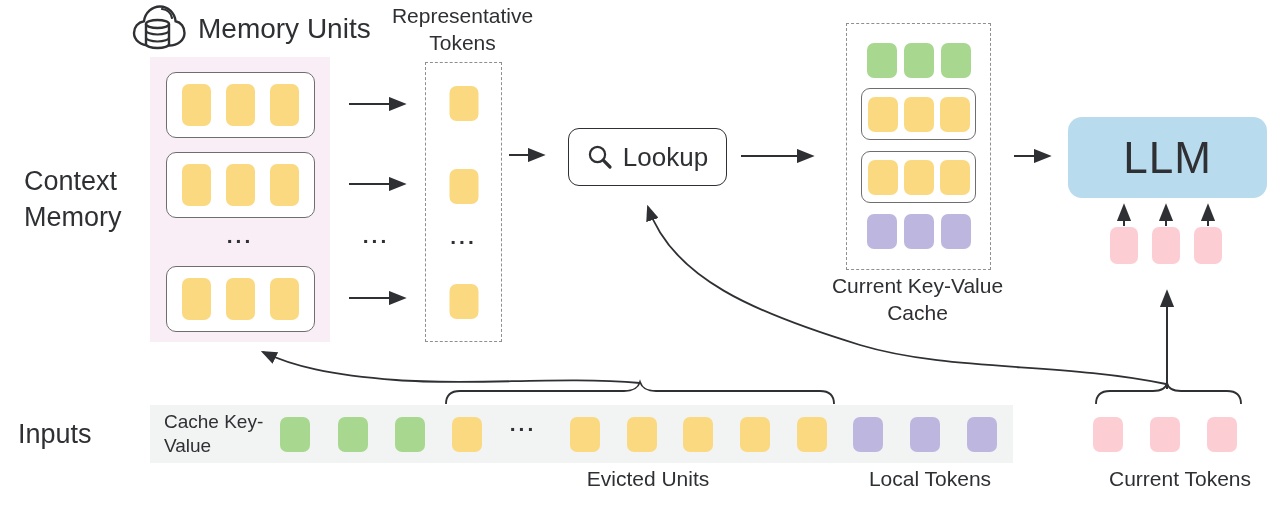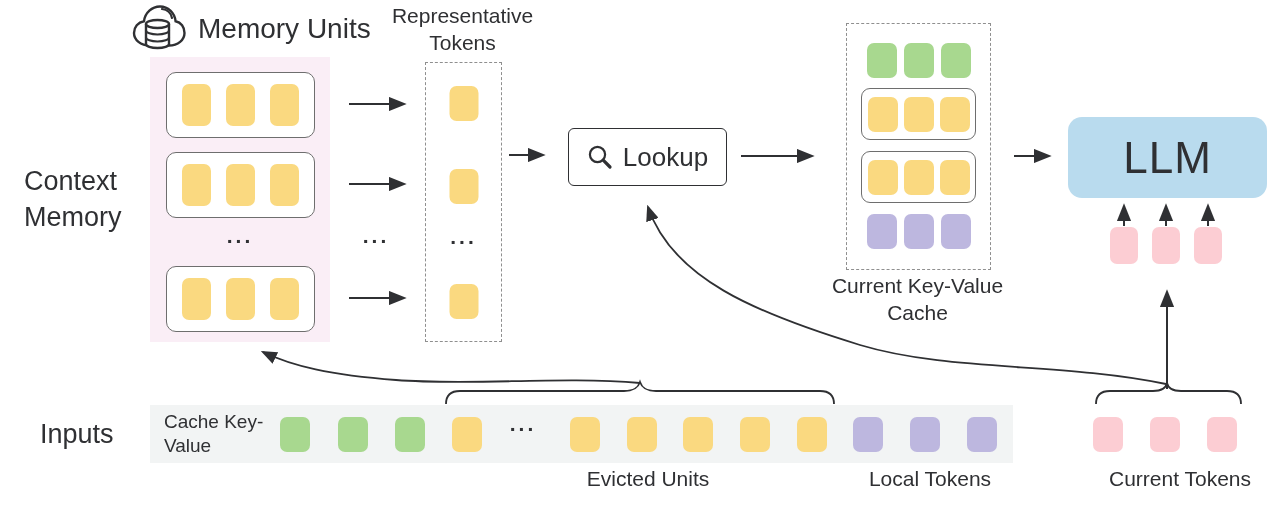--- a/index.html
+++ b/index.html
@@ -30,21 +30,21 @@
 
   .cache-box{left:846px;top:23px;width:143px;height:245px;}
   .cache-row{position:absolute;left:0;width:100%;display:flex;justify-content:center;gap:7px;}
   .cache-row .token{width:30px;height:35px;}
   .cache-unit{position:absolute;left:14px;width:113px;height:50px;background:#fff;
     border:1.3px solid var(--border-gray,#6E6E6E);border-radius:9px;
     display:flex;align-items:center;justify-content:center;gap:6px;}
   .cache-unit .token{width:30px;height:35px;}
 
   .lookup-btn{position:absolute;left:568px;top:128px;width:157px;height:56px;background:#fff;
-    border:1.8px solid var(--stroke-dark,#2F3033);border-radius:6px;
+    border:1.8px solid var(--stroke-dark,#2F3033);border-radius:11px;
     display:flex;align-items:center;justify-content:center;gap:9px;font-size:26px;}
   .llm-box{position:absolute;left:1068px;top:117px;width:199px;height:81px;
     background:var(--llm-blue,#B9DBEE);border-radius:14px;
     display:flex;align-items:center;justify-content:center;
     font-size:44px;letter-spacing:1px;color:var(--stroke-dark,#2F3033);}
 
   .input-bar{position:absolute;left:150px;top:405px;width:863px;height:58px;
     background:var(--input-bar-bg,#F2F4F4);}
   .bar-token{position:absolute;top:417px;width:30px;height:35px;border-radius:7px;}
   .out-token{position:absolute;top:227px;width:28px;height:37px;border-radius:7px;
@@ -76,21 +76,21 @@
     <line class="stroke" x1="1166" y1="226" x2="1166" y2="206" stroke-width="2" marker-end="url(#ah)"></line>
     <line class="stroke" x1="1208" y1="226" x2="1208" y2="206" stroke-width="2" marker-end="url(#ah)"></line>
     <line class="stroke" x1="1167" y1="389" x2="1167" y2="292" stroke-width="2" marker-end="url(#ah)"></line>
     <path class="stroke" stroke-width="1.8" d="M446,404 C446,395 451,391 460,391 L624,391 C634,391 638,388 640,382 C642,388 646,391 656,391 L820,391 C829,391 834,395 834,404"></path>
     <path class="stroke" stroke-width="1.8" d="M1096,404 C1096,395 1101,391 1110,391 L1153,391 C1162,391 1166,388 1167,383 C1168,388 1172,391 1181,391 L1227,391 C1236,391 1241,395 1241,404"></path>
     <path class="stroke" stroke-width="1.8" marker-end="url(#ah)" d="M640,383 C560,376 470,386 396,380 C330,375 292,366 263,352"></path>
     <path class="stroke" stroke-width="1.8" marker-end="url(#ah)" d="M1166,384 C1060,362 950,372 860,345 C755,313 672,278 648,207"></path>
   </svg>
 
   <div class="lbl" style="left:24px;top:163px;width:130px;font-size:27px;line-height:1.35;">Context Memory</div>
-  <div class="lbl" style="left:40px;top:419px;font-size:27px;">Inputs</div>
+  <div class="lbl" style="left:18px;top:419px;font-size:27px;">Inputs</div>
 
   <svg class="abs" style="left:126px;top:1px;" width="64" height="54" viewBox="0 0 64 54">
     <path d="M24,44.5 C14.5,44.5 8,39 8,32 C8,26 12,21.3 18,20.3 C19,11.8 26,5.5 34,5.5 C42,5.5 48.6,11.8 49.6,20.3 C55,21.3 58.5,26 58.5,32 C58.5,39 52,44.5 43,44.5 Z" fill="none" stroke="#2F3033" stroke-width="2.4" stroke-linecap="round"></path>
     <path d="M36,8 C41,8.5 45,12 46,17" fill="none" stroke="#2F3033" stroke-width="2.2" stroke-linecap="round"></path>
     <path d="M20,23 L20,43 C20,45.2 25,47 31.5,47 C38,47 43,45.2 43,43 L43,23" fill="#ffffff" stroke="#2F3033" stroke-width="2.4"></path>
     <ellipse cx="31.5" cy="23" rx="11.5" ry="4" fill="#ffffff" stroke="#2F3033" stroke-width="2.4"></ellipse>
     <path d="M20,29.5 C20,31.7 25,33.5 31.5,33.5 C38,33.5 43,31.7 43,29.5" fill="none" stroke="#2F3033" stroke-width="2.2"></path>
     <path d="M20,36.5 C20,38.7 25,40.5 31.5,40.5 C38,40.5 43,38.7 43,36.5" fill="none" stroke="#2F3033" stroke-width="2.2"></path>
   </svg>
   <div class="lbl" style="left:198px;top:13px;font-size:28px;">Memory Units</div>

